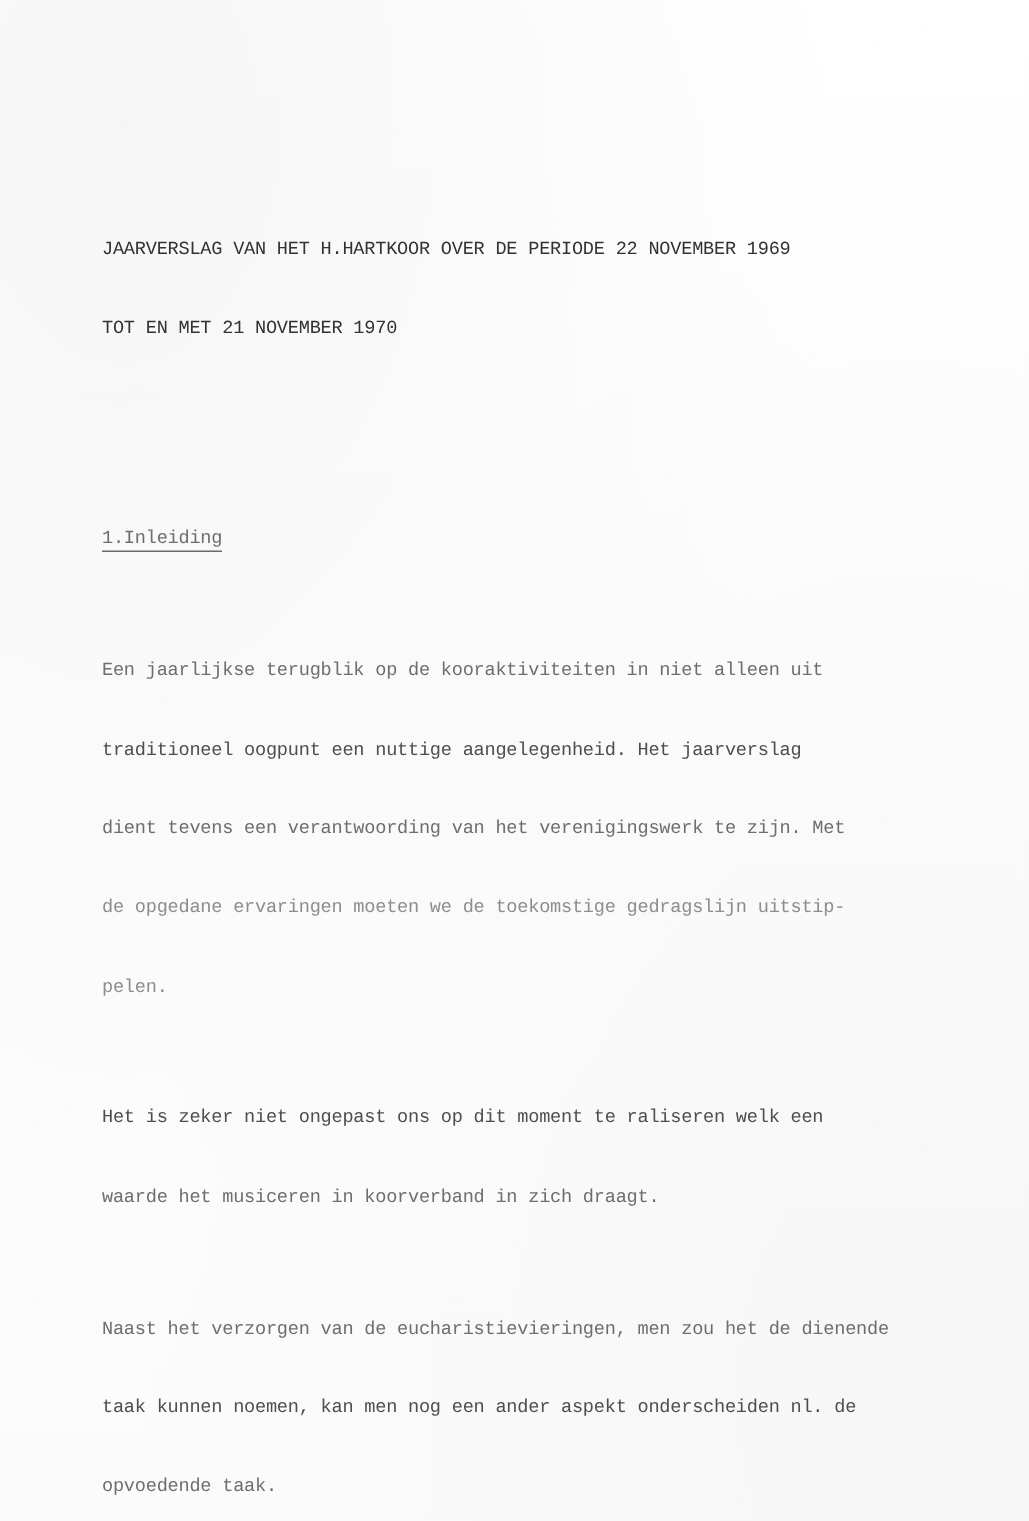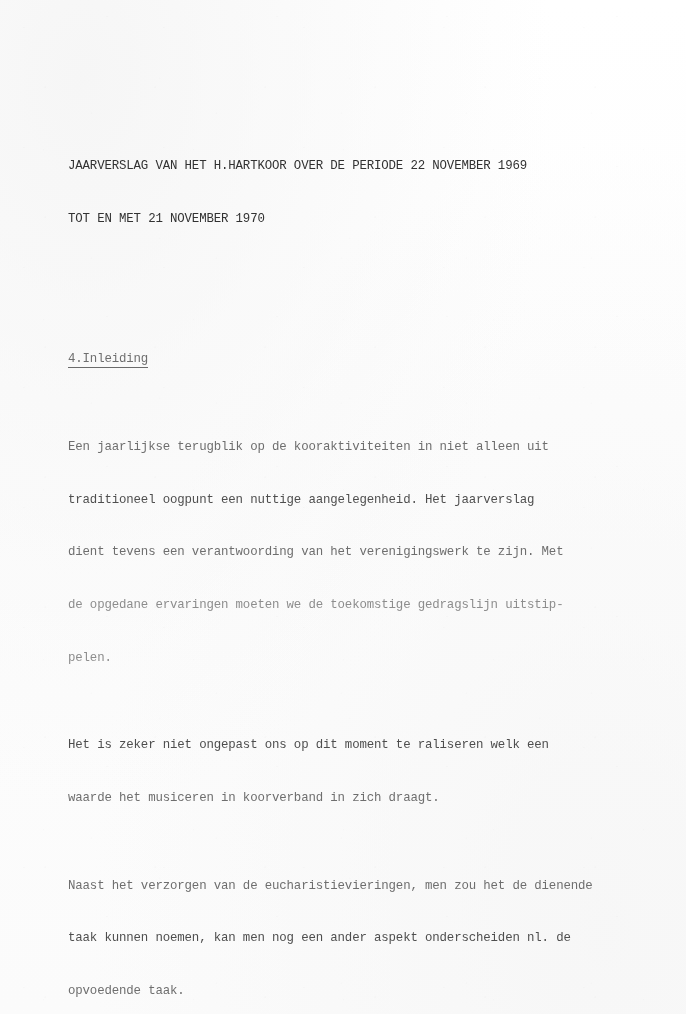--- a/index.html
+++ b/index.html
@@ -74,21 +74,21 @@
   <div id="grain"></div>
 
   <div id="text-block">
 
     
     <span class="ln title-line f2">JAARVERSLAG VAN HET H.HARTKOOR OVER DE PERIODE 22 NOVEMBER 1969</span>
     <span class="ln title-line f2">TOT EN MET 21 NOVEMBER 1970</span>
     <span class="blank"></span>
 
     
-    <span class="ln"><span class="head weak f3">4.Inleiding</span></span>
+    <span class="ln"><span class="head weak f3">1.Inleiding</span></span>
 
     
     <span class="ln f3">Een jaarlijkse terugblik op de kooraktiviteiten in niet alleen uit</span>
     <span class="ln f2">traditioneel oogpunt een nuttige aangelegenheid. Het jaarverslag</span>
     <span class="ln f3">dient tevens een verantwoording van het verenigingswerk te zijn. Met</span>
     <span class="ln f4">de opgedane ervaringen moeten we de toekomstige gedragslijn uitstip-</span>
     <span class="ln f4">pelen.</span>
 
     
     <span class="ln f2">Het is zeker niet ongepast ons op dit moment te raliseren welk een</span>

